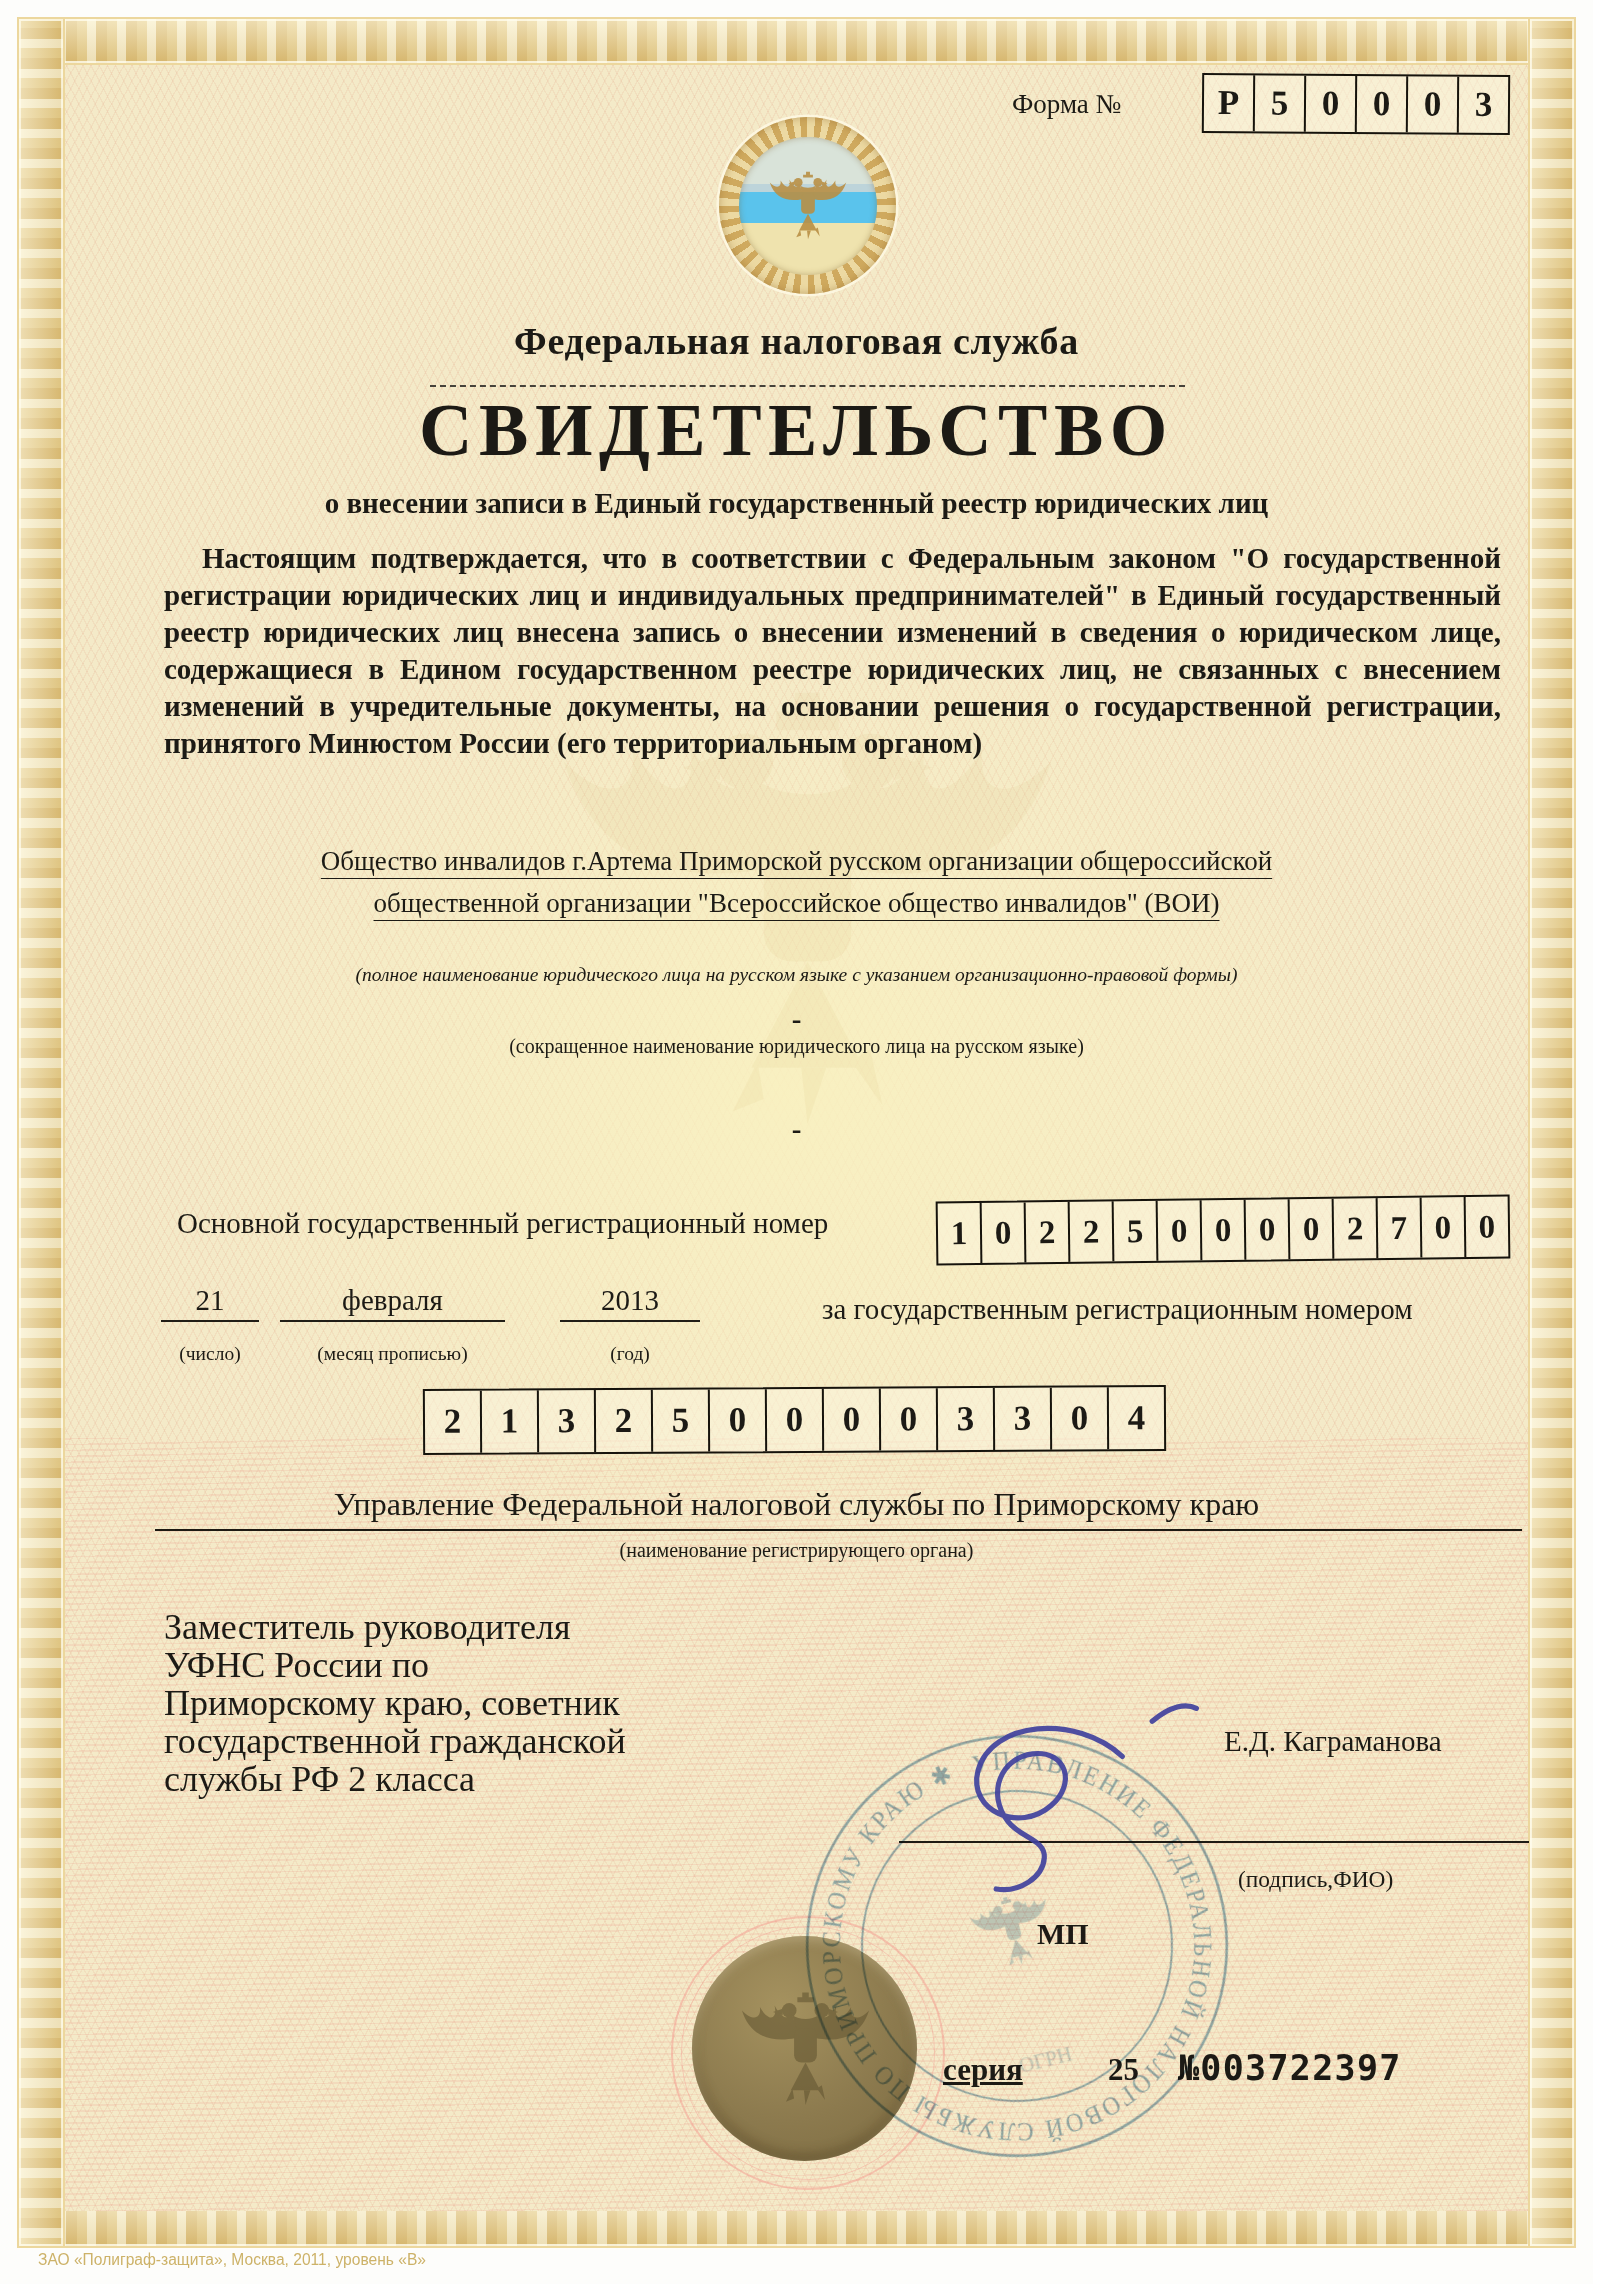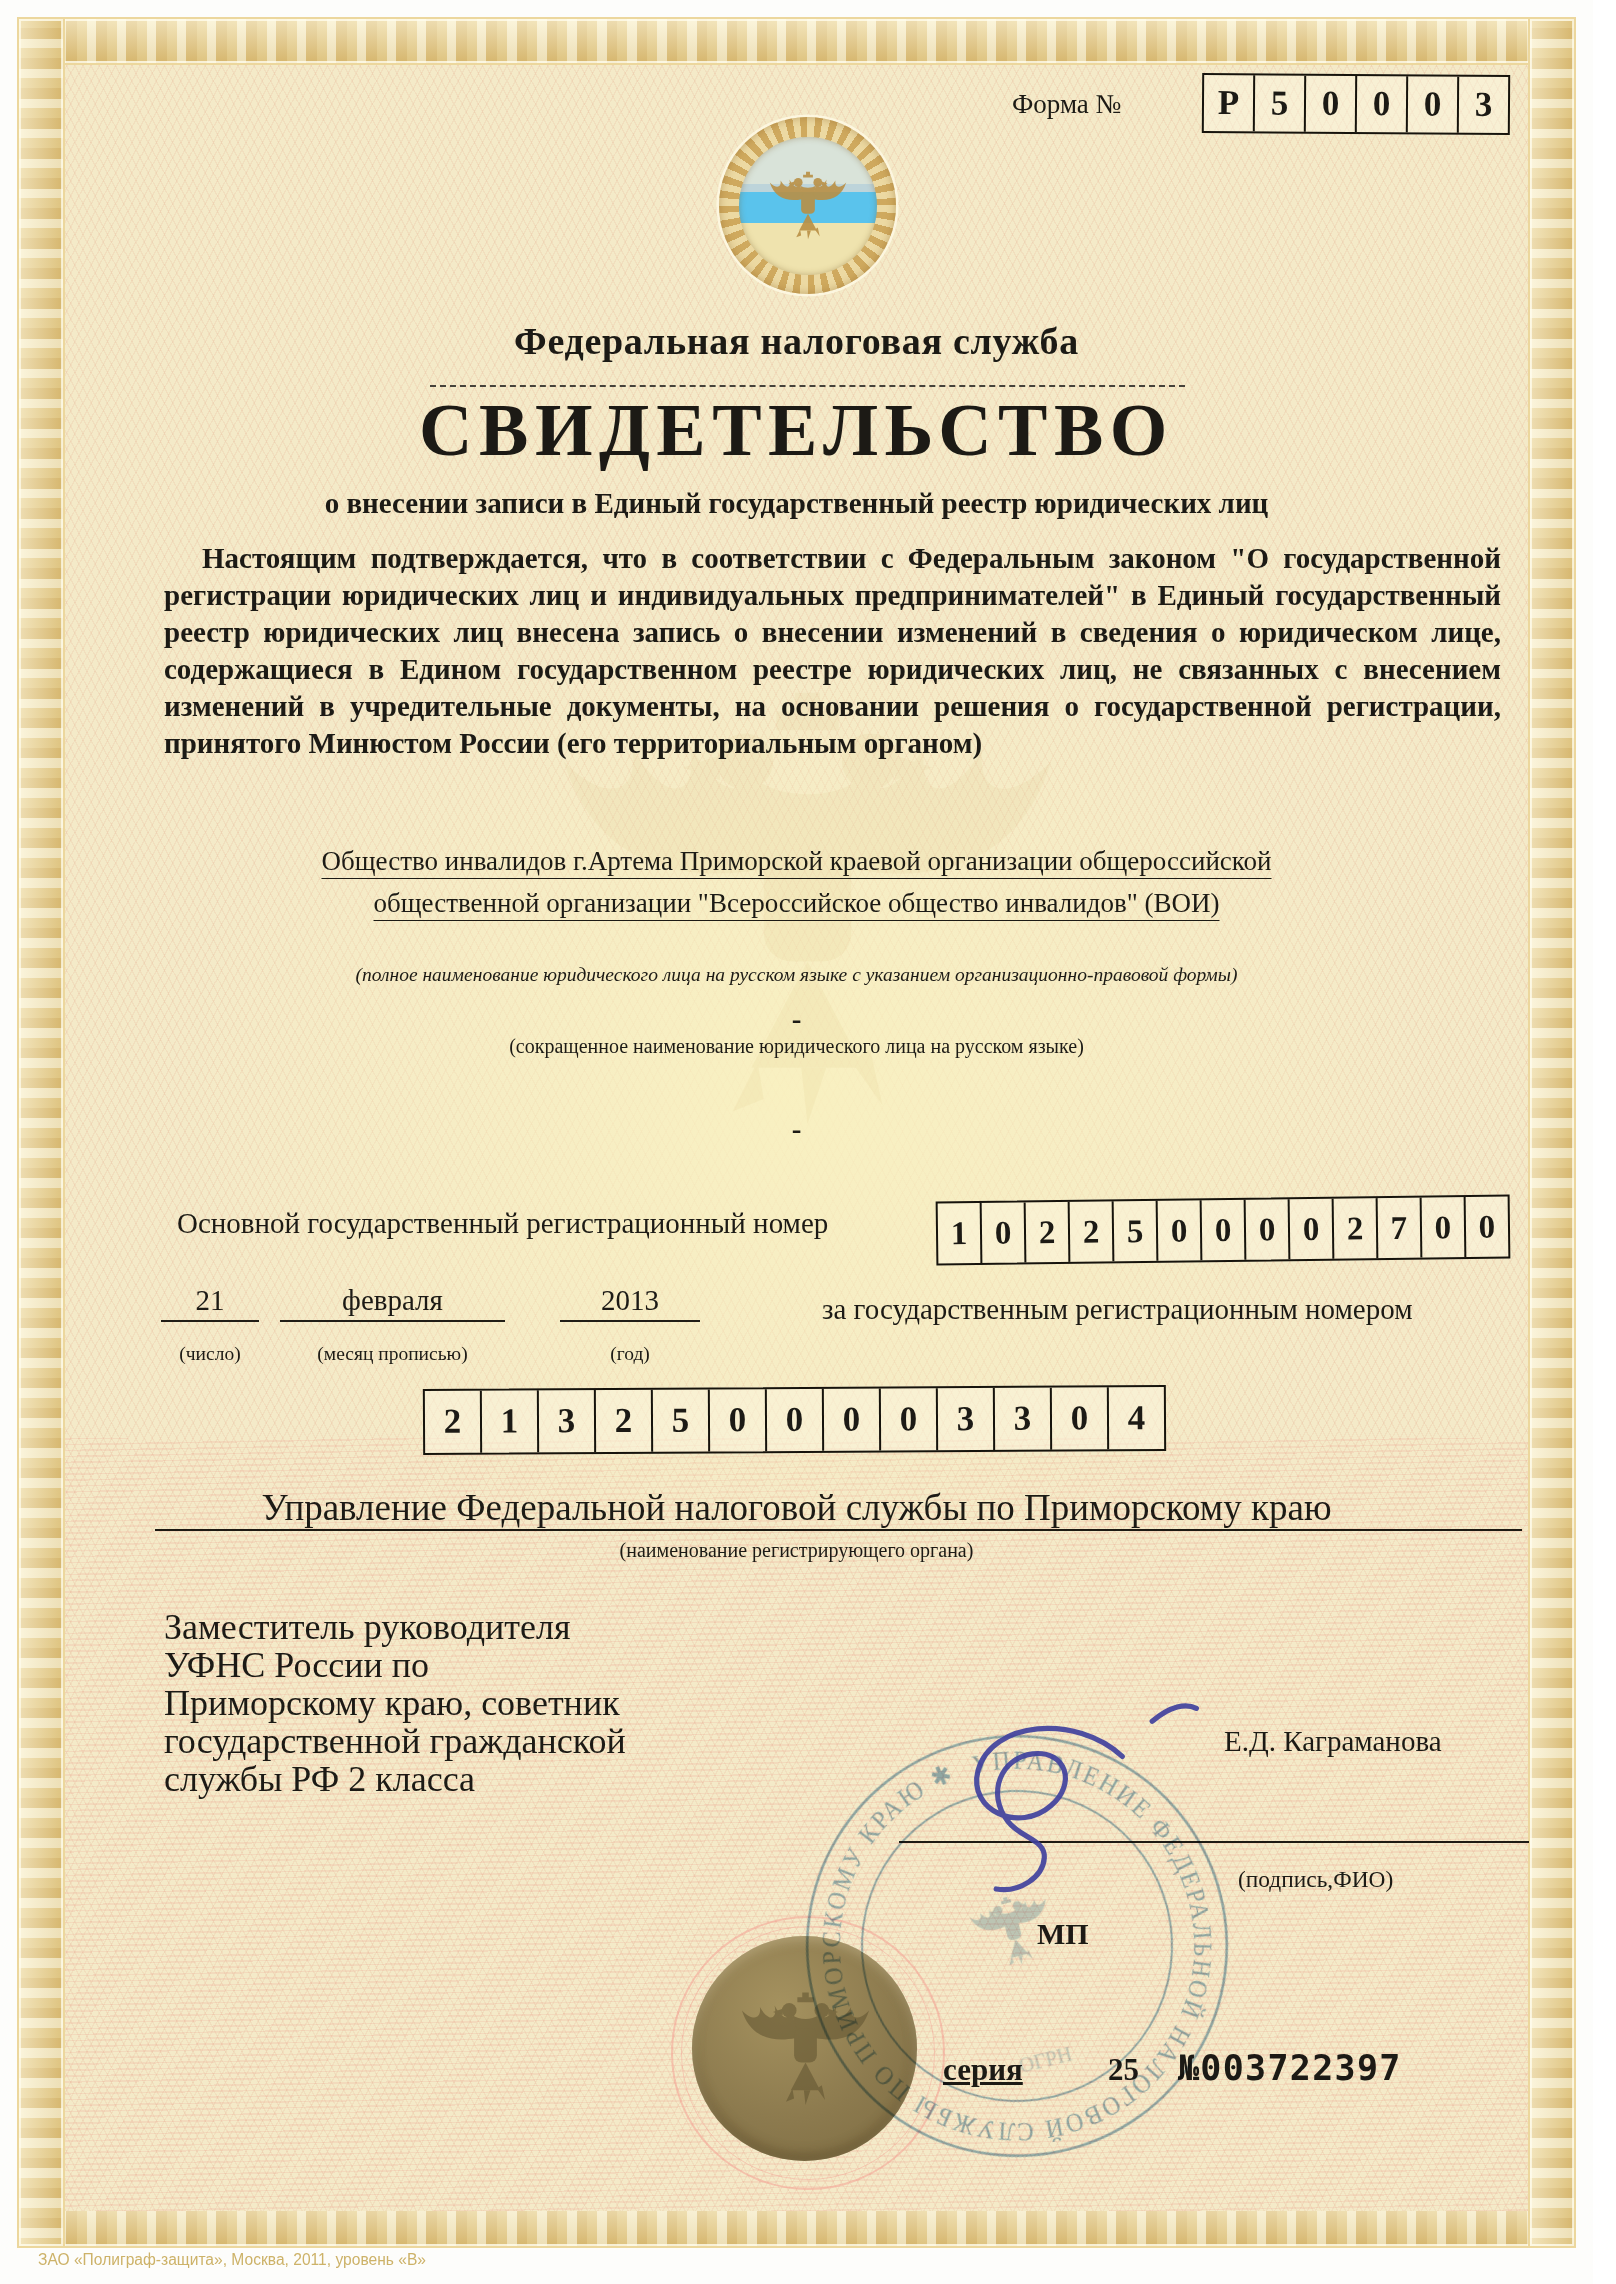--- a/index.html
+++ b/index.html
@@ -75,21 +75,21 @@
   .ogrn-label{left:177px;top:1207px;font-size:29px;}
   .blank{position:absolute;top:1284px;text-align:center;}
   .blank .val{display:block;font-size:29px;padding-bottom:2.6px;border-bottom:2px solid #201d16;}
   .blank .cap{display:block;font-size:19.5px;padding-top:21px;}
   .blank-day{left:161px;width:98px;}
   .blank-month{left:280px;width:225px;}
   .blank-year{left:560px;width:140px;}
   .grn-label{left:822px;top:1293px;font-size:29px;}
 
   
-  .authority-name{top:1486px;font-size:37px;}
+  .authority-name{top:1486px;font-size:32px;}
   .authority-line{left:155px;top:1495px;width:1367px;height:34px;border-bottom:2.6px solid #1d1a13;}
   .authority-caption{top:1539px;font-size:20px;}
 
   
   .position-block{left:164px;top:1608px;width:638px;font-size:36px;line-height:38px;white-space:pre-line;}
   .signer-name{left:1224px;top:1725px;font-size:29px;}
   .sig-line{left:899px;top:1807px;width:630px;height:34px;border-bottom:2.6px solid #1d1a13;}
   .sig-caption{left:1238px;top:1866px;font-size:23.4px;}
   .signature-svg{position:absolute;left:880px;top:1694px;width:339px;height:234px;z-index:6;}
 
@@ -170,21 +170,21 @@
     </div>
   </div>
 
   <div class="abs center b agency">Федеральная налоговая служба</div>
   <div class="abs agency-divider"></div>
   <div class="abs center b doc-subtitle">о внесении записи в Единый государственный реестр юридических лиц</div>
   <div class="abs center b doc-title">СВИДЕТЕЛЬСТВО</div>
 
   <div class="abs paragraph">Настоящим подтверждается, что в соответствии с Федеральным законом "О государственной регистрации юридических лиц и индивидуальных предпринимателей" в Единый государственный реестр юридических лиц внесена запись о внесении изменений в сведения о юридическом лице, содержащиеся в Едином государственном реестре юридических лиц, не связанных с внесением изменений в учредительные документы, на основании решения о государственной регистрации, принятого Минюстом России (его территориальным органом)</div>
 
-  <div class="abs center org-line org1">Общество инвалидов г.Артема Приморской краевой организации общероссийской</div>
+  <div class="abs center org-line org1">Общество инвалидов г.Артема Приморской русском организации общероссийской</div>
   <div class="abs center org-line org2">общественной организации "Всероссийское общество инвалидов" (ВОИ)</div>
   <div class="abs center small-caption org-caption">(полное наименование юридического лица на русском языке с указанием организационно-правовой формы)</div>
   <div class="abs center dash dash1">-</div>
   <div class="abs center cap2">(сокращенное наименование юридического лица на русском языке)</div>
   <div class="abs center dash dash2">-</div>
 
   <div class="abs ogrn-label">Основной государственный регистрационный номер</div>
   <div class="digit-strip strip-ogrn">
       <span class="cell">1</span>
       <span class="cell">0</span>

